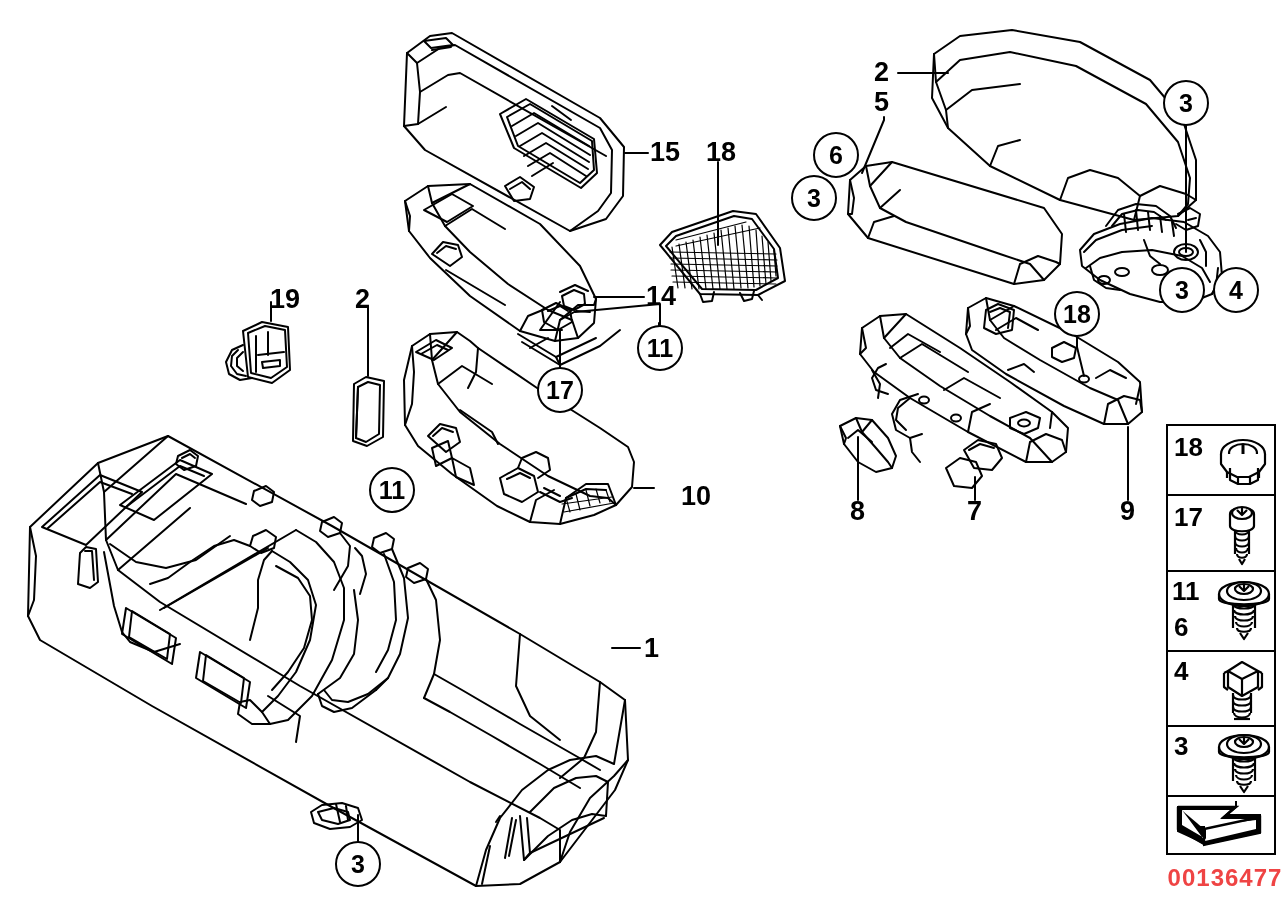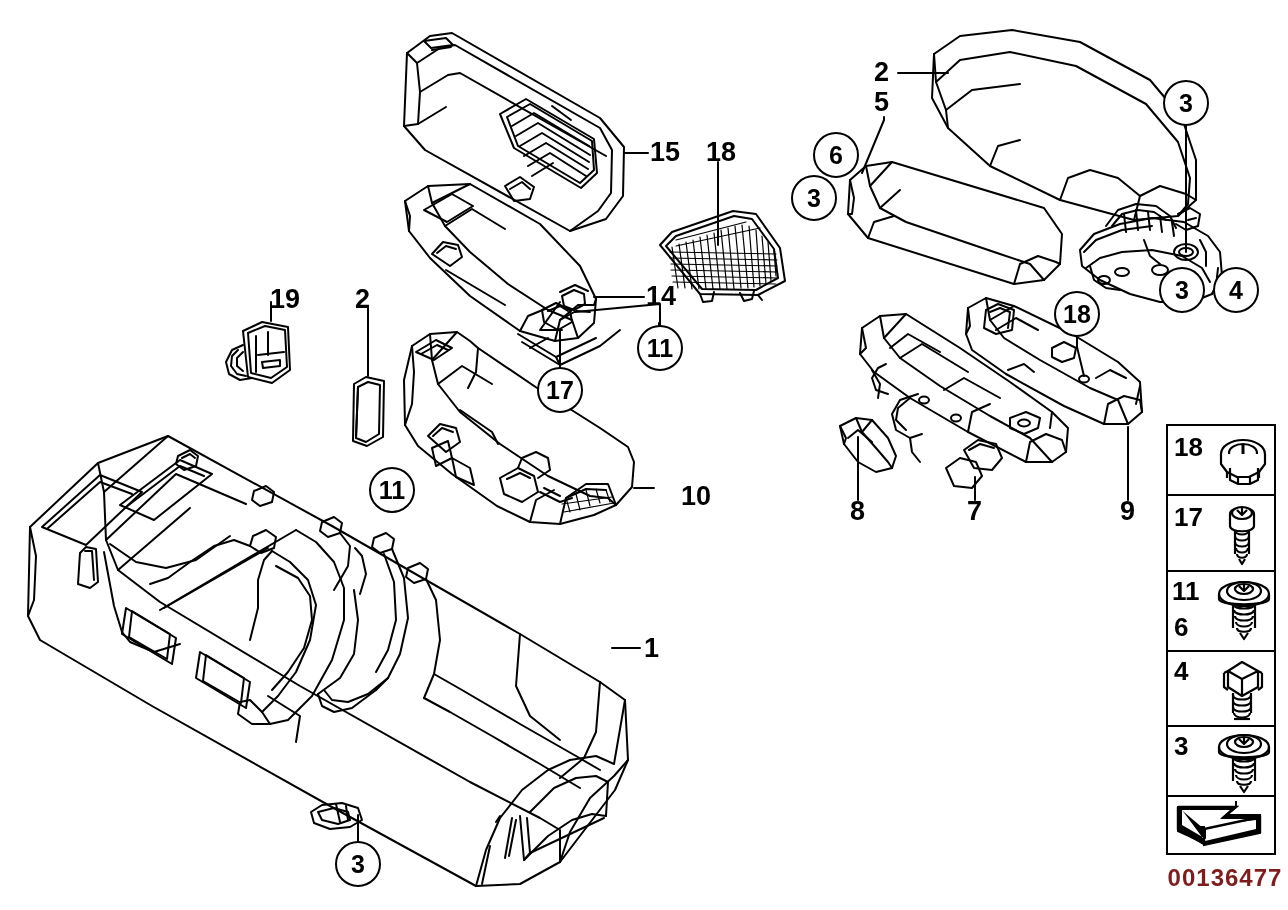--- a/index.html
+++ b/index.html
@@ -15,21 +15,21 @@
         border:2.6px solid #000;border-radius:50%;background:#fff;
         width:46px;height:46px;box-sizing:border-box;}
   .leg-num{position:absolute;font-family:"Liberation Sans",sans-serif;font-weight:bold;
            font-size:26px;color:#000;line-height:1;}
   #legend{position:absolute;left:1166px;top:424px;width:110px;height:431px;
           border:2.4px solid #000;box-sizing:border-box;background:#fff;}
   .legrow{position:absolute;left:0;width:100%;box-sizing:border-box;border-bottom:2.4px solid #000;}
   .legrow.last{border-bottom:none;}
   #partno{position:absolute;left:1166px;top:864px;width:118px;text-align:center;
           font-family:"Liberation Sans",sans-serif;font-weight:bold;font-size:24px;
-          letter-spacing:1px;color:#7f1d1d;}
+          letter-spacing:1px;color:#ef4444;}
   svg{display:block;}
 </style>
 </head>
 <body>
 
 <div id="stage">
 
   <svg id="artwork" viewBox="0 0 1288 910">
     <g fill="none" stroke="#000" stroke-width="2" stroke-linejoin="round" stroke-linecap="round">
 

